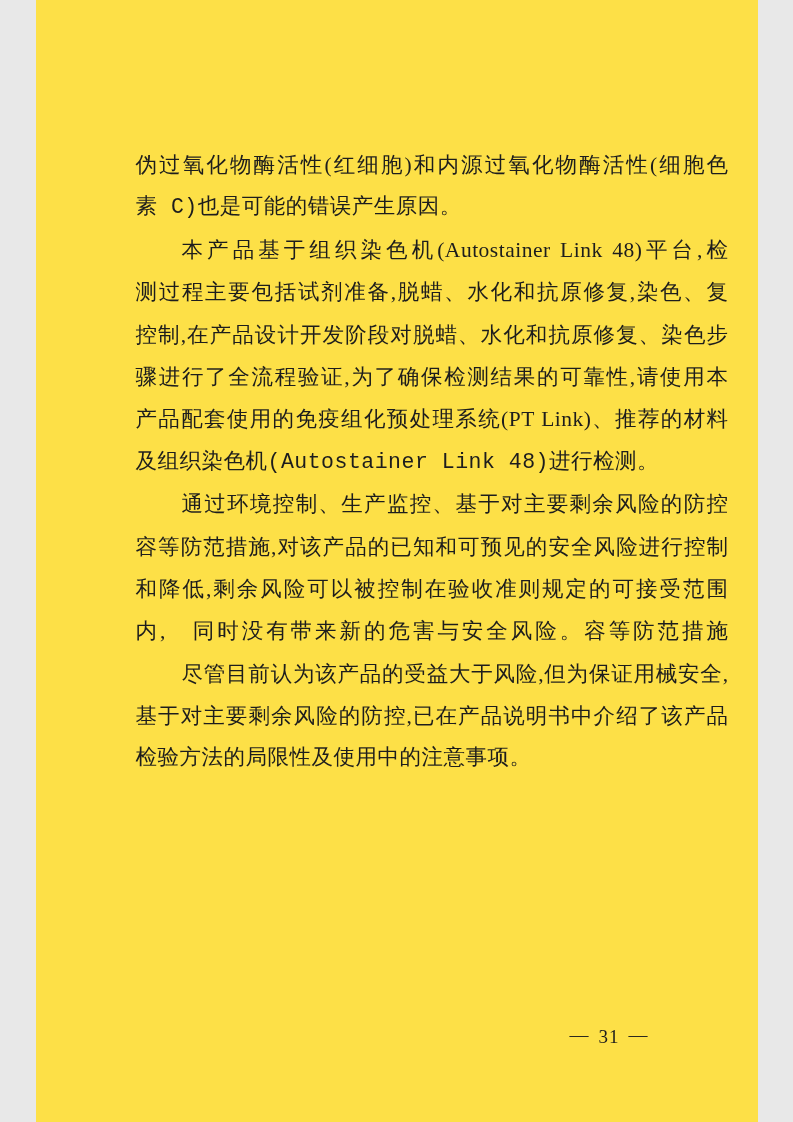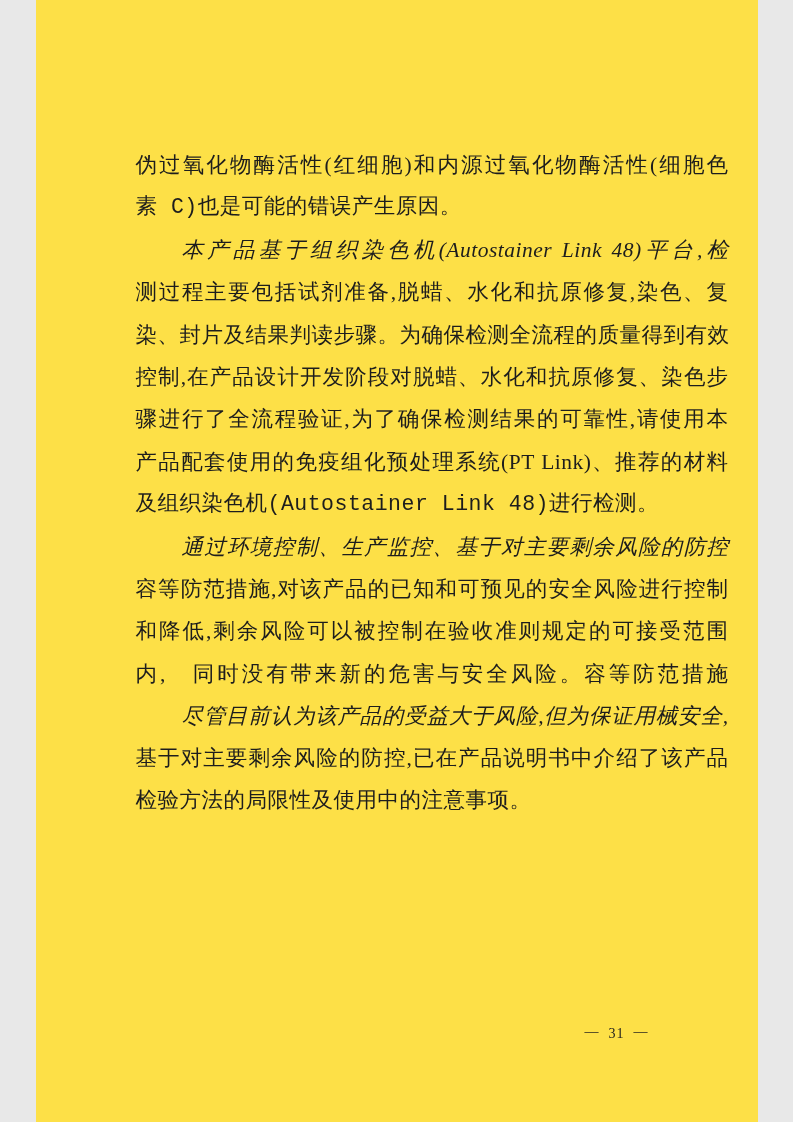--- a/index.html
+++ b/index.html
@@ -32,47 +32,45 @@
     text-align-last: justify;
     white-space: nowrap;
   }
   .line.para-last {
     text-align-last: left;
     white-space: normal;
     font-family: Liberation Mono, monospace;
   }
   .line.indent {
     text-indent: 46px;
-    font-style: italic;
   }
   .footer {
     position: absolute;
     top: 1026px;
     right: 100px;
-    font-size: 14px;
+    font-size: 19px;
     letter-spacing: 1px;
     color: #1d1d1d;
     white-space: nowrap;
   }
   .footer .dash {
     display: inline-block;
     margin: 0 9px;
     transform: translateY(-2px);
   }
 </style>
 </head>
 <body>
 
 <div class="page">
   <div class="doc-body">
       <div class="line">伪过氧化物酶活性(红细胞)和内源过氧化物酶活性(细胞色</div>
       <div class="line para-last">素 C)也是可能的错误产生原因。</div>
       <div class="line indent">本产品基于组织染色机(Autostainer Link 48)平台,检</div>
       <div class="line">测过程主要包括试剂准备,脱蜡、水化和抗原修复,染色、复</div>
-      <div class="line">染、封片及结果判读步骤。为确保检测全流程的质量得到有效</div>
       <div class="line">控制,在产品设计开发阶段对脱蜡、水化和抗原修复、染色步</div>
       <div class="line">骤进行了全流程验证,为了确保检测结果的可靠性,请使用本</div>
       <div class="line">产品配套使用的免疫组化预处理系统(PT Link)、推荐的材料</div>
       <div class="line para-last">及组织染色机(Autostainer Link 48)进行检测。</div>
       <div class="line indent">通过环境控制、生产监控、基于对主要剩余风险的防控</div>
       <div class="line">容等防范措施,对该产品的已知和可预见的安全风险进行控制</div>
       <div class="line">和降低,剩余风险可以被控制在验收准则规定的可接受范围</div>
       <div class="line">内,　同时没有带来新的危害与安全风险。容等防范措施</div>
       <div class="line indent">尽管目前认为该产品的受益大于风险,但为保证用械安全,</div>
       <div class="line">基于对主要剩余风险的防控,已在产品说明书中介绍了该产品</div>

